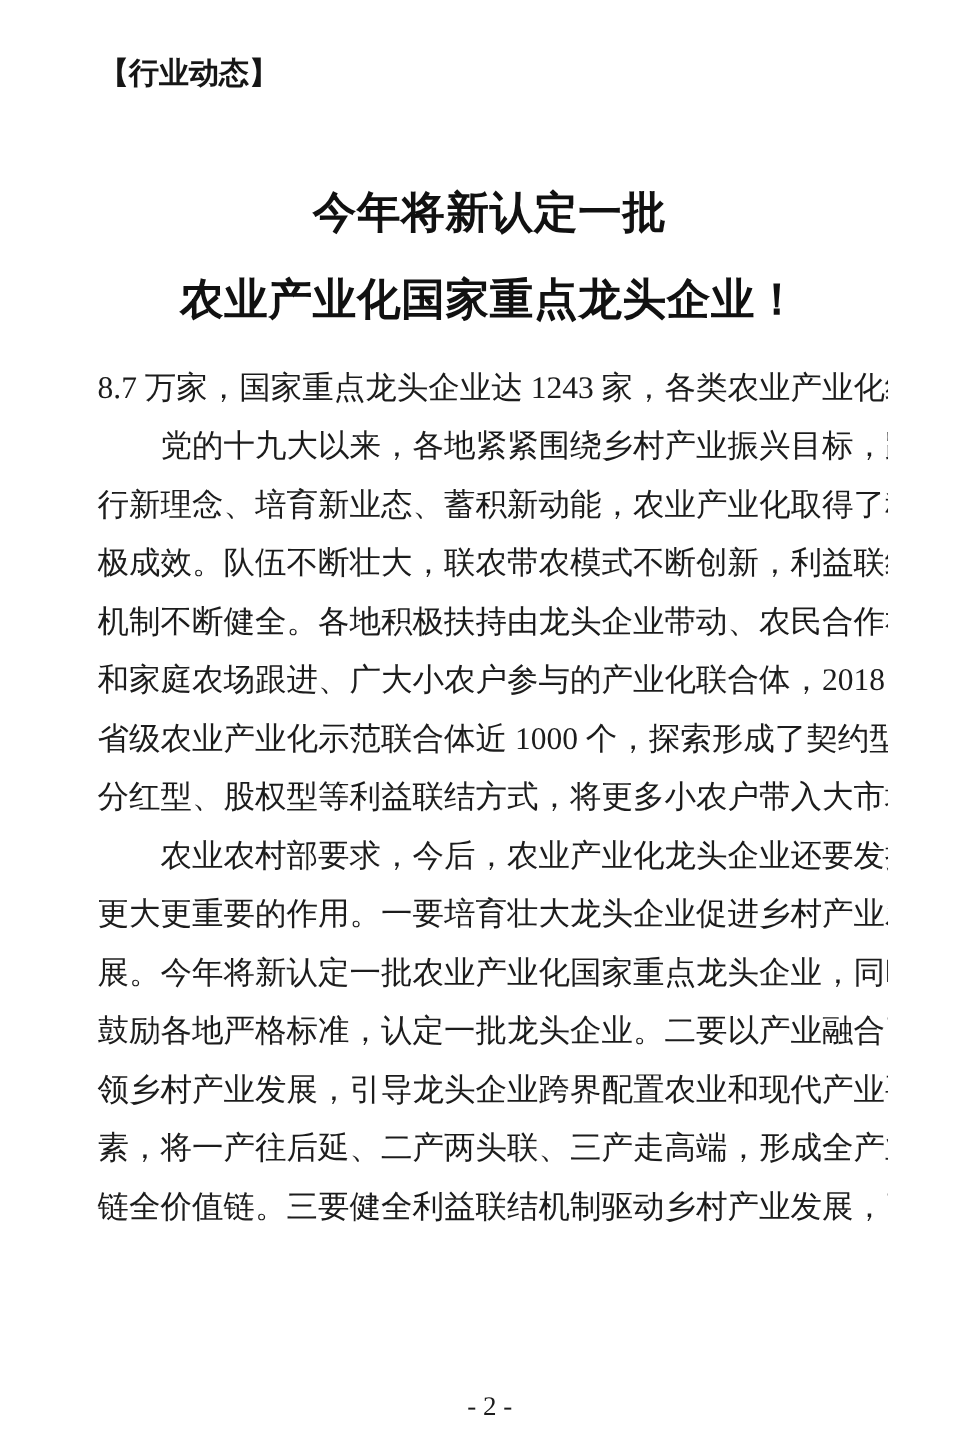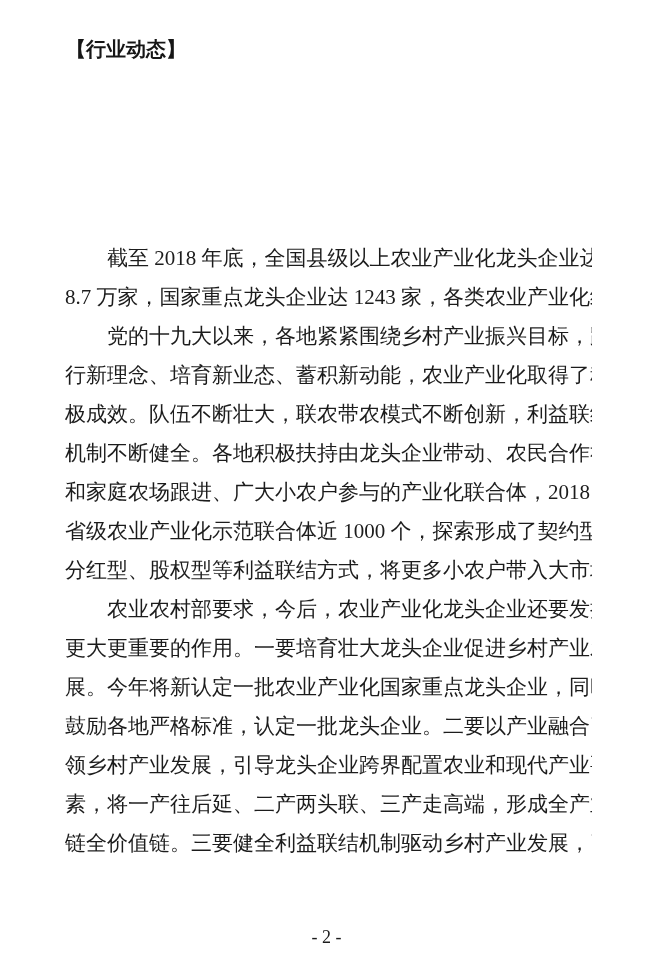--- a/index.html
+++ b/index.html
@@ -80,23 +80,26 @@
     color: #1c1c1c;
   }
 </style>
 </head>
 <body>
 
 <div class="page">
 
   <div class="section-header">【行业动态】</div>
 
+  <h1 class="doc-title">
+    <div class="title-line">今年将新认定一批</div>
+    <div class="title-line">农业产业化国家重点龙头企业！</div>
+  </h1>
 
   <div class="body-text" id="body-container">
-      <div class="pline indent">截至 2018 年底，全国县级以上农业产业化龙头企业达</div>
       <div class="pline">8.7 万家，国家重点龙头企业达 1243 家，各类农业产业化组</div>
       <div class="pline indent">党的十九大以来，各地紧紧围绕乡村产业振兴目标，践</div>
       <div class="pline">行新理念、培育新业态、蓄积新动能，农业产业化取得了积</div>
       <div class="pline">极成效。队伍不断壮大，联农带农模式不断创新，利益联结</div>
       <div class="pline">机制不断健全。各地积极扶持由龙头企业带动、农民合作社</div>
       <div class="pline">和家庭农场跟进、广大小农户参与的产业化联合体，2018 年</div>
       <div class="pline">省级农业产业化示范联合体近 1000 个，探索形成了契约型、</div>
       <div class="pline plast">分红型、股权型等利益联结方式，将更多小农户带入大市场。</div>
       <div class="pline indent">农业农村部要求，今后，农业产业化龙头企业还要发挥</div>
       <div class="pline">更大更重要的作用。一要培育壮大龙头企业促进乡村产业发</div>

